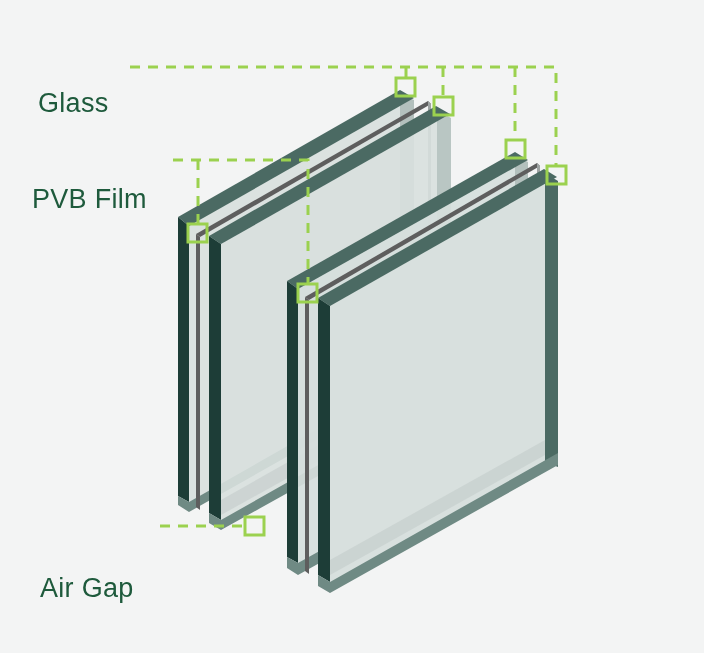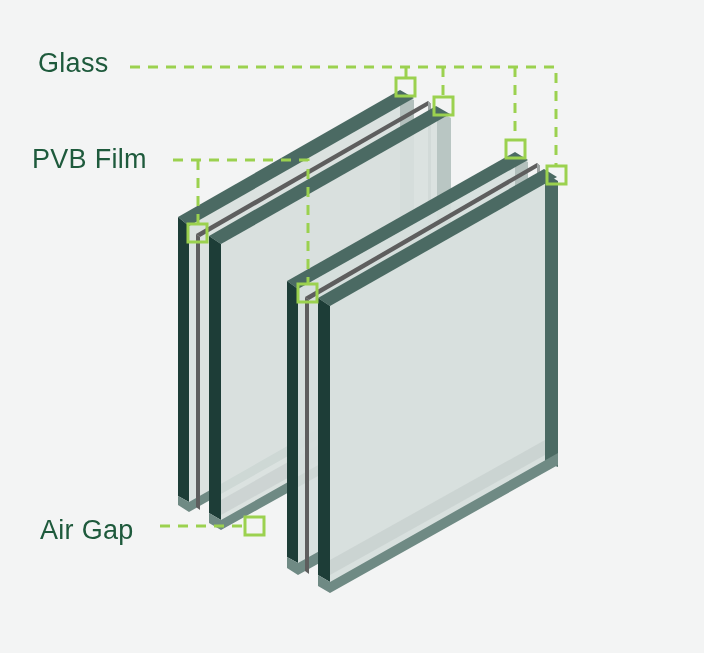--- a/index.html
+++ b/index.html
@@ -1,25 +1,25 @@
 <!DOCTYPE html>
 <html><head>
 <meta charset="utf-8">
 <style>
   html, body { margin:0; padding:0; }
   body { width:704px; height:653px; background:#f3f4f4; position:relative; overflow:hidden; font-family:"Liberation Sans","DejaVu Sans",sans-serif; }
-  .label { position:absolute; color:#1e5a3c; font-size:27px; letter-spacing:0.3px; }
+  .label { position:absolute; color:#1e5a3c; font-size:27px; letter-spacing:0.3px;margin-top:40px; }
   svg { position:absolute; left:0; top:0; }
 </style>
 </head>
 <body>
 
 <div class="label" style="left:38px;top:48px;">Glass</div>
 <div class="label" style="left:32px;top:144px;">PVB Film</div>
-<div class="label" style="left:40px;top:515px;">Air Gap</div>
+<div class="label" style="left:40px;top:533px;">Air Gap</div>
 
 <svg width="704" height="653" viewBox="0 0 704 653">
 
   <g>
 
     <g>
       <polygon points="189,222 400,100 400,384 189,505" fill="#d6dedc" opacity="0.85"></polygon>
       <polygon points="400,93 414,100 414,390 400,384" fill="#b3c0bd"></polygon>
       <polygon points="178,217 400,90 414,98 189,226" fill="#4b6a63"></polygon>
       <polygon points="178,217 189,226 189,502 178,496" fill="#1d3d37"></polygon>

